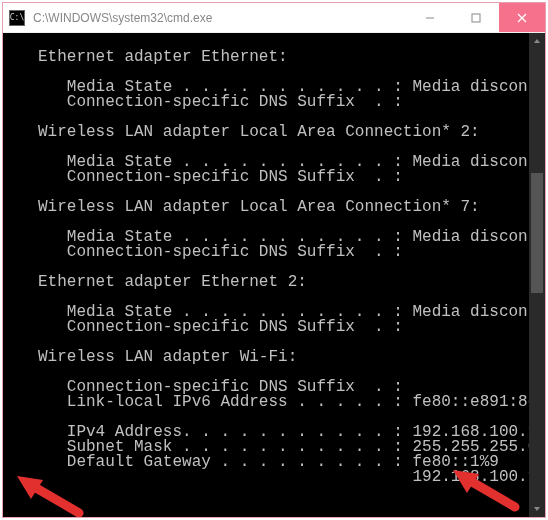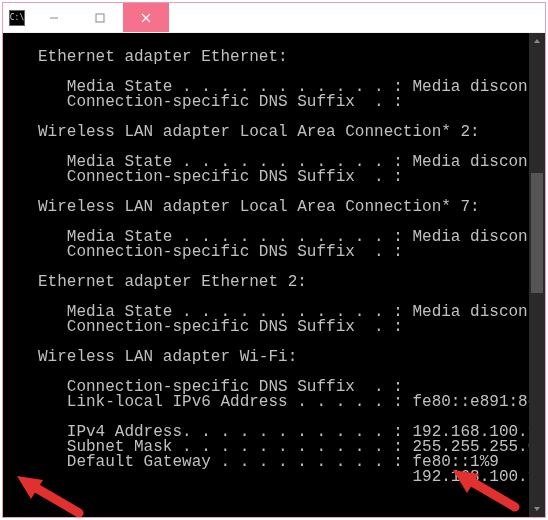--- a/index.html
+++ b/index.html
@@ -101,20 +101,21 @@
     width: 90px; height: 50px;
     pointer-events: none;
   }
 </style>
 </head>
 <body>
 
 <div class="window">
   <div class="titlebar">
     <span class="title-icon">C:\</span>
+    <span class="title-text">C:\WINDOWS\system32\cmd.exe</span>
     <div class="win-btns">
       <div class="wbtn">
         <svg width="10" height="10" viewBox="0 0 10 10">
             <line x1="1" y1="5" x2="9" y2="5" stroke="#888" stroke-width="1"></line>
           </svg>
       </div>
       <div class="wbtn">
         <svg width="10" height="10" viewBox="0 0 10 10">
             <rect x="1" y="1" width="8" height="8" fill="none" stroke="#888" stroke-width="1"></rect>
           </svg>

